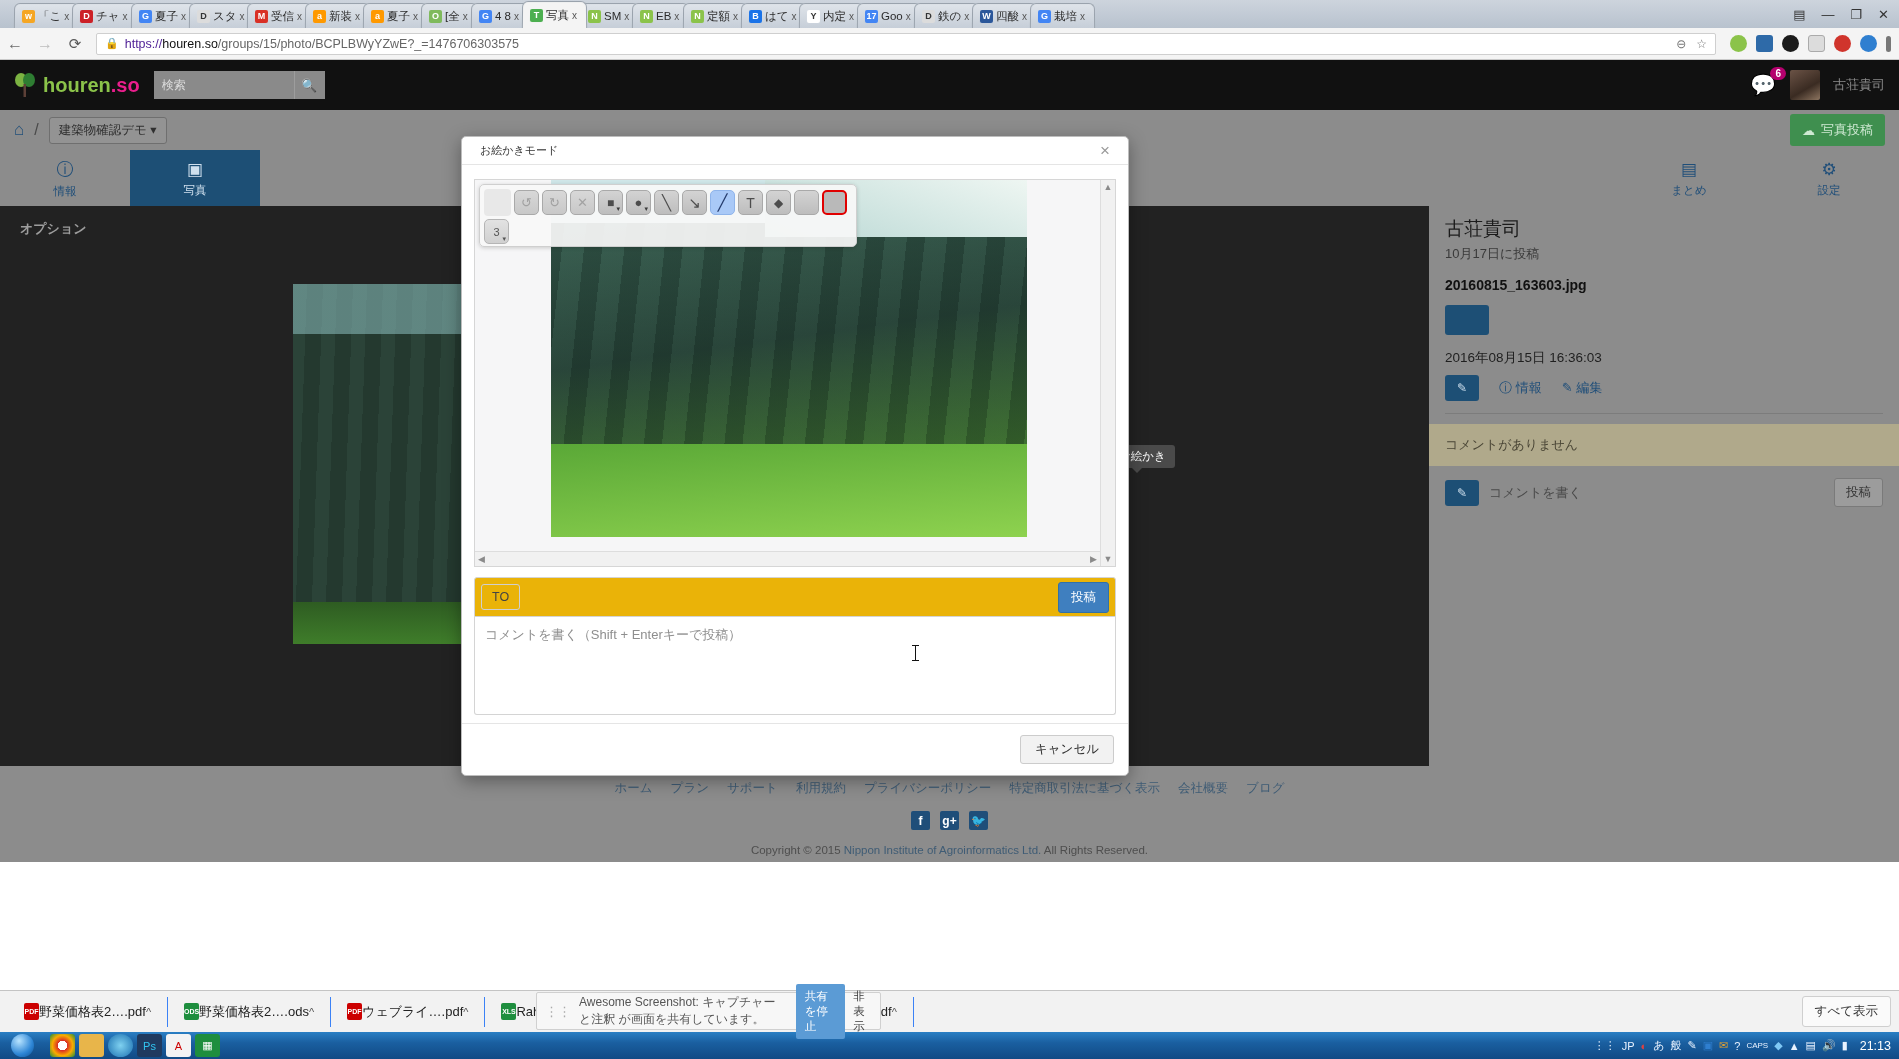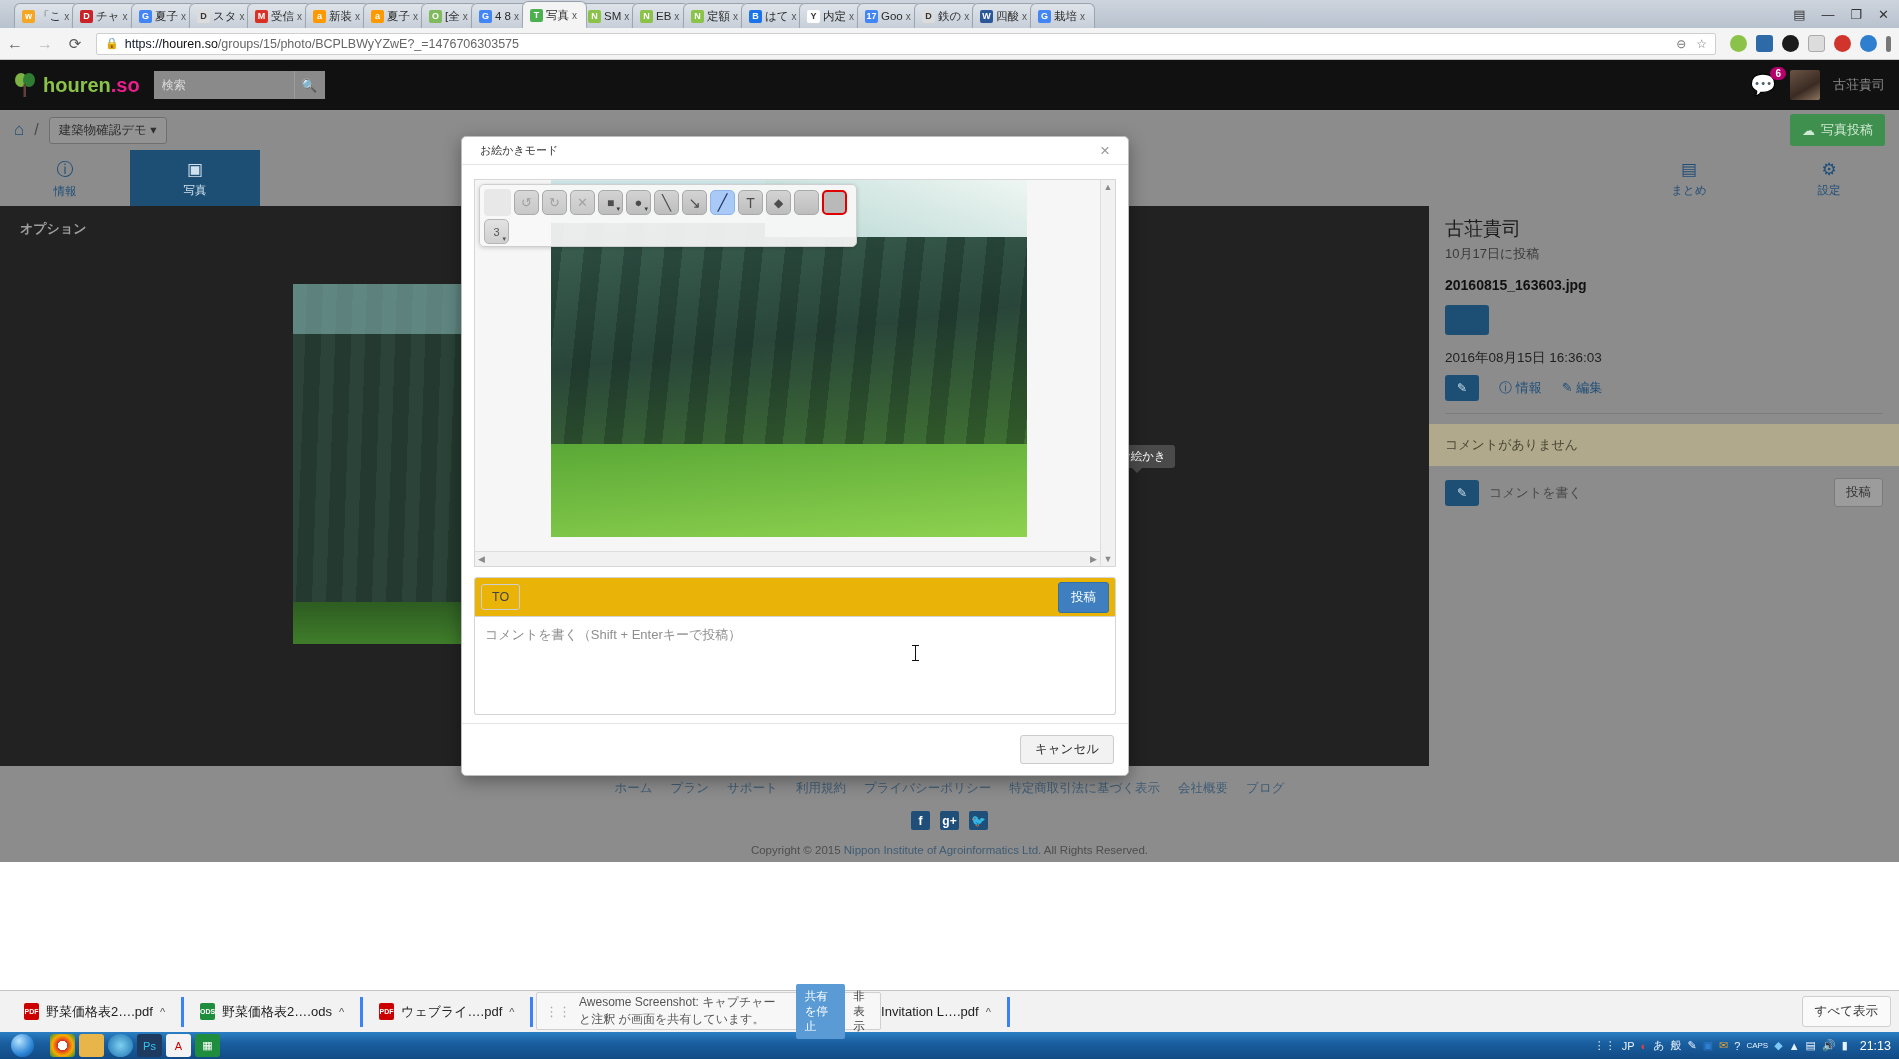--- a/index.html
+++ b/index.html
@@ -56,21 +56,21 @@
   .navbtn { width: 30px; text-align: center; font-size: 16px; color: #6b6b6b; }
   .navbtn.fwd { color: #bdbdbd; }
   .navbtn.reload { color: #585858; font-size: 15px; }
   .omnibox {
     flex: 1 1 auto; height: 22px; margin: 0 6px;
     background: #fff; border: 1px solid #cfcfcf; border-radius: 2px;
     display: flex; align-items: center; padding: 0 8px; gap: 6px;
     font-size: 12.5px; color: #333;
   }
   .lockicon { color: #0b7a27; font-size: 11px; }
-  .urltext .scheme { color: #0f172a; }
+  .urltext .scheme { color: #4c1d95; }
   .urltext .host { color: #111; }
   .urltext .path { color: #666; }
   .omni-right { margin-left: auto; display: flex; align-items: center; gap: 10px; color: #777; font-size: 12px; }
   .extarea { display: flex; align-items: center; gap: 9px; padding: 0 8px; }
   .ext { width: 17px; height: 17px; border-radius: 3px; position: relative; }
 
   
   .page { position: absolute; top: 60px; left: 0; width: 1899px; height: 930px; background: #fff; overflow: hidden; }
   .appheader {
     height: 50px; background: #111; display: flex; align-items: center; padding: 0 14px; gap: 14px;
@@ -249,22 +249,22 @@
   .caret-ibeam::before { top:0; } .caret-ibeam::after { bottom:0; }
   .modal-footer { margin-top: auto; border-top: 1px solid #e5e5e5; padding: 11px 14px; display:flex; justify-content:flex-end; }
   .cancel-btn { background: #f2f2f2; border: 1px solid #ccc; border-radius: 3px; font-size: 12.5px; padding: 5px 14px; color: #333; }
 
   
   .dlbar {
     position: absolute; top: 990px; left: 0; width: 1899px; height: 42px;
     background: #f2f2f2; border-top: 1px solid #c4c4c4; display: flex; align-items: center; gap: 0; padding: 0 8px;
   }
   .dlitem {
-    display: flex; align-items: center; gap: 7px; padding: 0 16px; height: 30px;
-    border-right: 3px solid #3b82f6; font-size: 13px; color: #222;
+    display: flex; align-items: center; padding: 0 16px; height: 30px;
+    border-right: 1px solid #3b82f6; font-size: 13px; color: #222;
   }
   .dlicon { width: 15px; height: 17px; border-radius: 2px; font-size: 7px; color:#fff; display:flex;align-items:center;justify-content:center; font-weight:bold;}
   .dlcaret { color: #555; font-size: 11px; }
   .showall { margin-left: auto; border: 1px solid #cfcfcf; background: #fafafa; border-radius: 3px; padding: 6px 12px; font-size: 12.5px; color:#333; }
 
   .sharebar {
     position: absolute; top: 992px; left: 536px; width: 345px; height: 38px;
     background: #f7f7f7; border: 1px solid #d0d0d0; border-radius: 2px;
     display: flex; align-items: center; gap: 8px; padding: 0 8px; font-size: 12px; color: #555; z-index: 20;
   }

